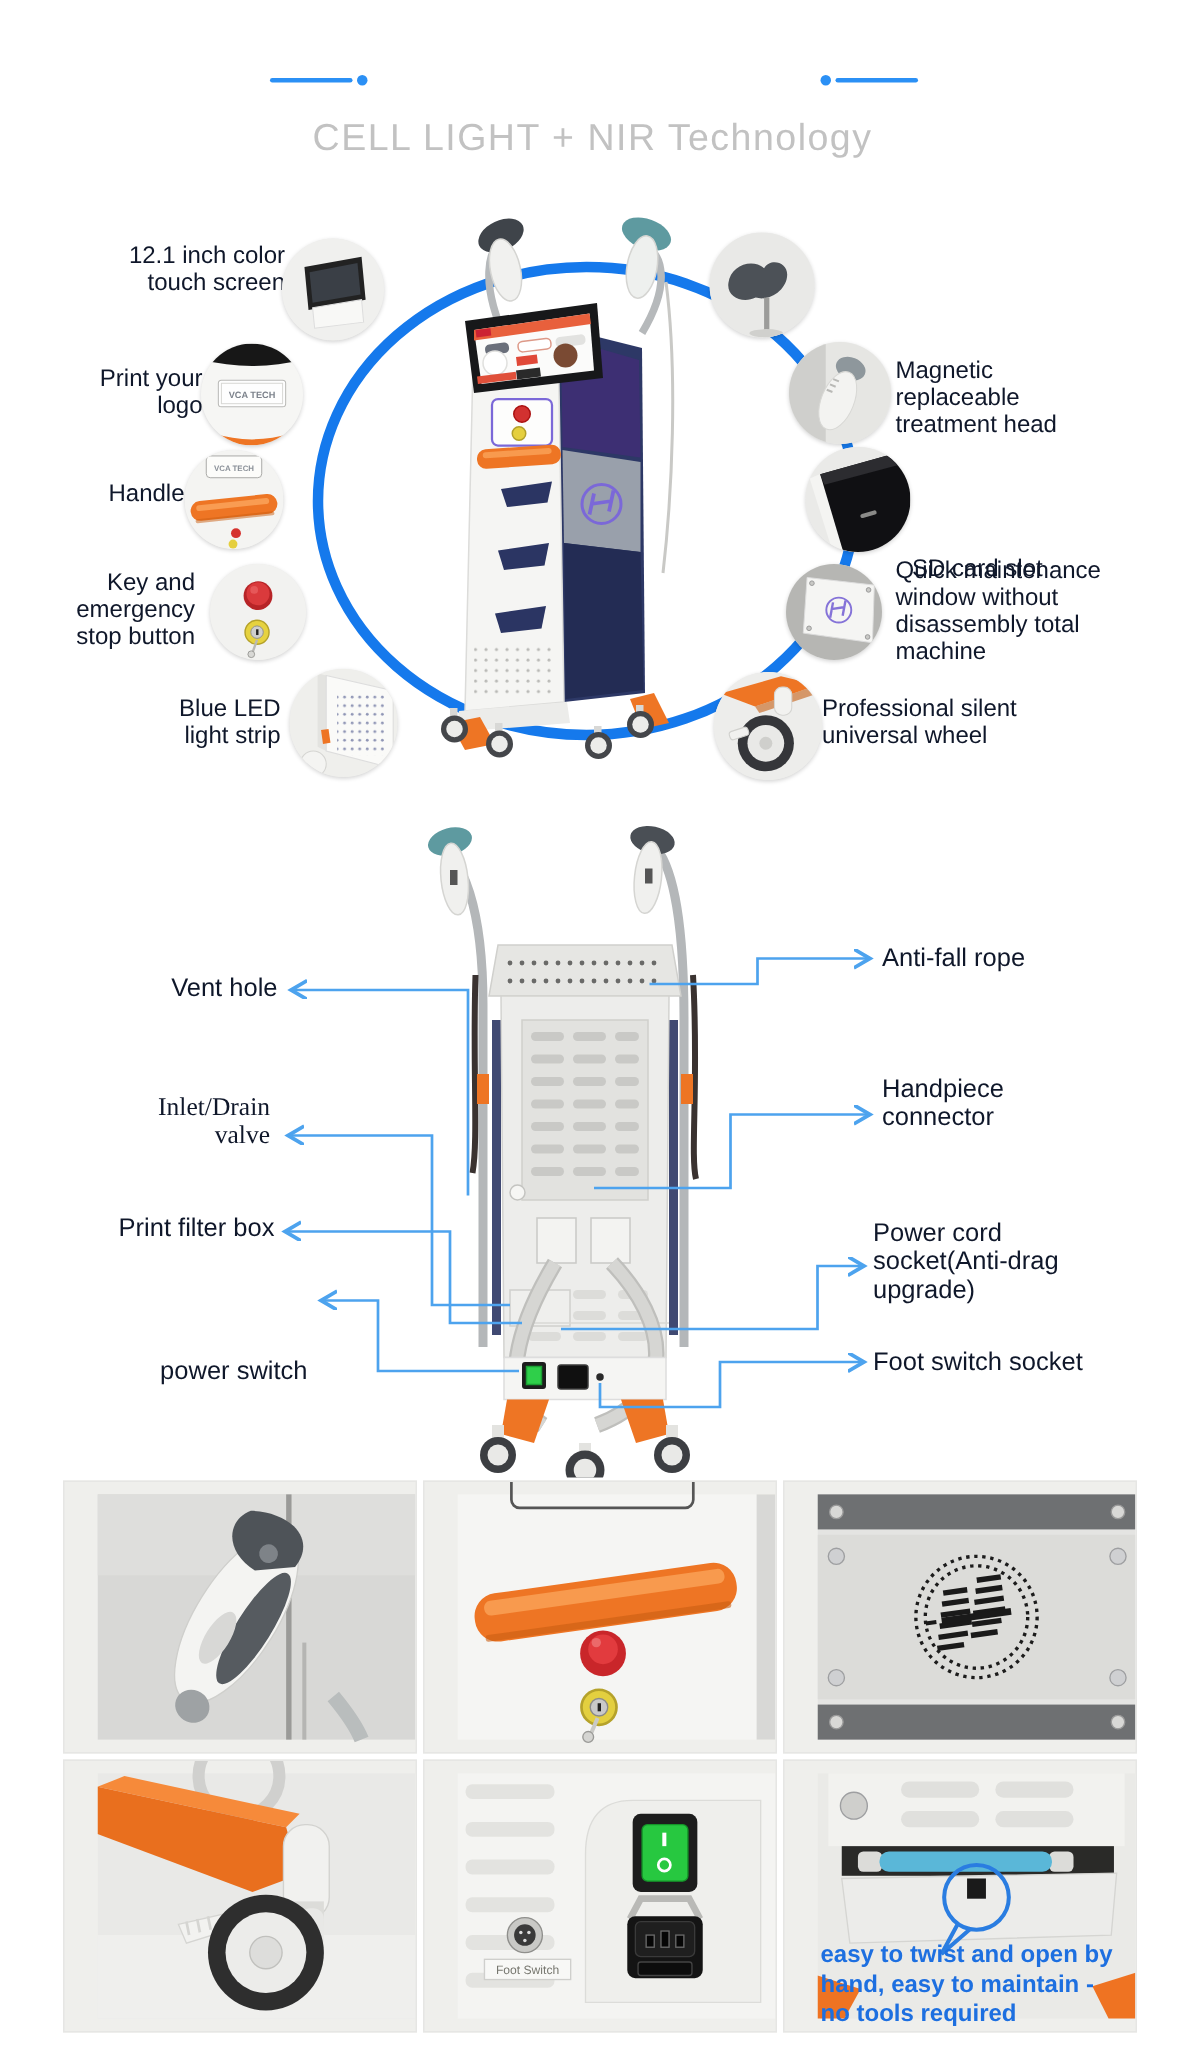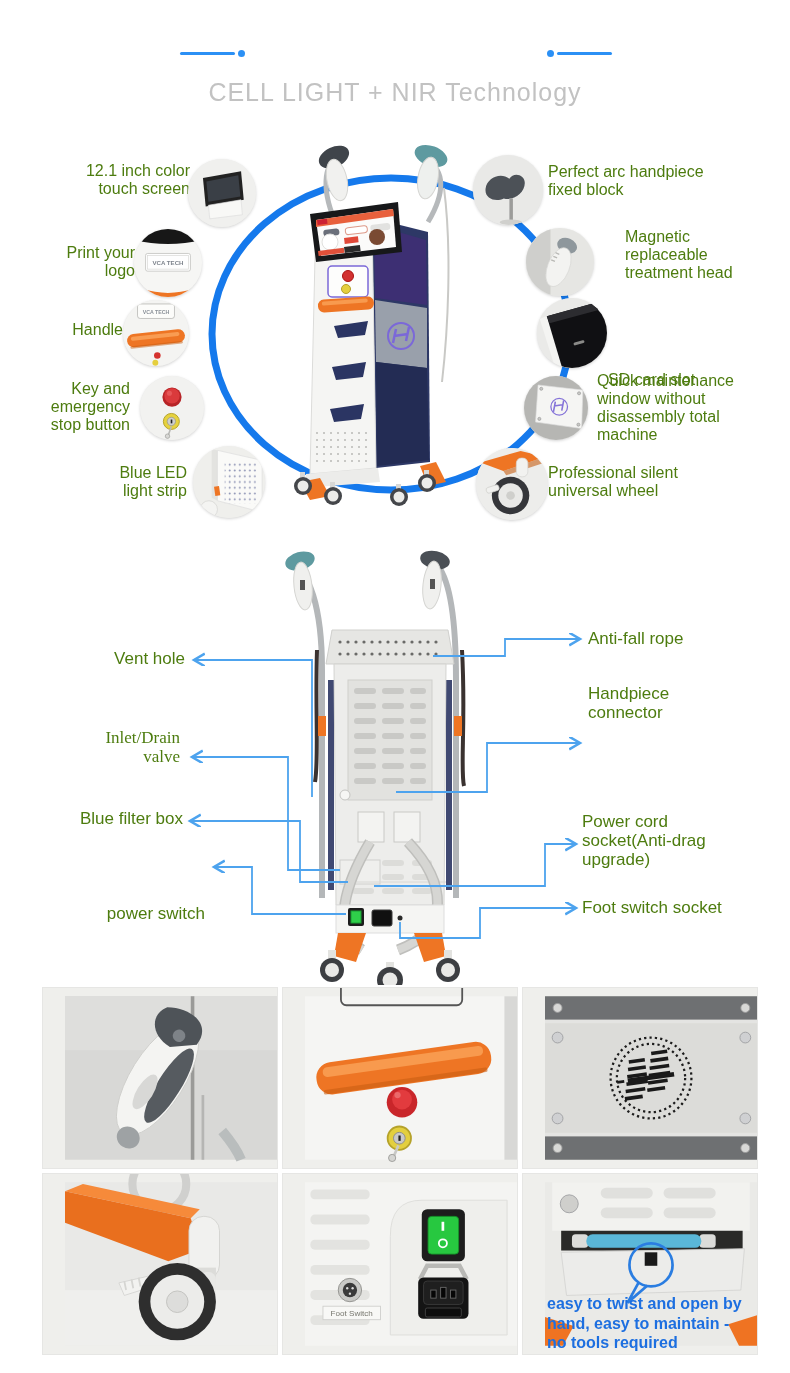--- a/index.html
+++ b/index.html
@@ -6,21 +6,21 @@
   .page{position:relative;width:790px;height:1373px;background:#ffffff;overflow:hidden;
         font-family:"Liberation Sans",sans-serif;color:#1c1c1c;}
   
   .title{position:absolute;top:26px;left:0;right:0;text-align:center;
          font-size:42px;font-weight:bold;letter-spacing:-1px;color:#0d0d0d;}
   .subtitle{position:absolute;top:78px;left:0;right:0;text-align:center;
             font-size:25px;letter-spacing:1px;color:#c2c2c2;}
   .tline{position:absolute;top:52px;height:3px;background:#2b90f5;border-radius:2px;}
   .tdot{position:absolute;top:50px;width:7px;height:7px;border-radius:50%;background:#2b90f5;}
   
-  .callout{position:absolute;font-size:16px;line-height:1.13;color:#4d7c0f;font-weight:500;}
+  .callout{position:absolute;font-size:16px;line-height:1.13;color:#0f172a;font-weight:500;}
   .ra{text-align:right;}
   .bk{font-size:17px;}
   
   .circle{position:absolute;border-radius:50%;overflow:hidden;background:#ededeb;
           box-shadow:0 1px 3px rgba(0,0,0,.18);}
   .circle svg{display:block;width:100%;height:100%;}
   
   .gallery{position:absolute;left:42px;top:987px;width:716px;height:368px;
            display:grid;grid-template-columns:repeat(3,236px);grid-template-rows:182px 182px;gap:4px;}
   .cell{position:relative;border:1px solid #e6e6e4;box-sizing:border-box;overflow:hidden;background:#efefec;padding-left:22px;}
@@ -122,22 +122,21 @@
         <circle cx="2" cy="2" r="1" fill="#b9b9b6"></circle>
       </pattern>
     </defs>
   </svg>
 
   <div class="callout ra" style="left:60px;top:162px;width:130px;">12.1 inch color touch screen</div>
   <div class="callout ra" style="left:45px;top:244px;width:90px;">Print your logo</div>
   <div class="callout ra" style="left:45px;top:321px;width:78px;">Handle</div>
   <div class="callout ra" style="left:28px;top:380px;width:102px;">Key and emergency stop button</div>
   <div class="callout ra" style="left:95px;top:464px;width:92px;text-align:right;">Blue LED light strip</div>
-  <div class="callout" style="left:548px;top:163px;width:182px;">Perfect arc handpiece fixed block</div>
-  <div class="callout" style="left:597px;top:228px;width:130px;margin-left:28px;">Magnetic replaceable treatment head</div>
+  <div class="callout" style="left:597px;top:239px;width:130px;">Magnetic replaceable treatment head</div>
   <div class="callout" style="left:608px;top:323px;width:110px;margin-top:48px;">SD card slot</div>
   <div class="callout" style="left:597px;top:372px;width:164px;">Quick maintenance window without disassembly total machine</div>
   <div class="callout" style="left:548px;top:464px;width:152px;">Professional silent universal wheel</div>
 
   <div class="circle" style="left:188px;top:159px;width:68px;height:68px;">
     <svg viewBox="0 0 100 100">
         <rect width="100" height="100" fill="#f0f0ee"></rect>
       <polygon points="22,28 78,18 82,60 26,70" fill="#222"></polygon>
       <polygon points="27,33 74,24 77,55 30,63" fill="#3a3f46"></polygon>
       <polygon points="30,68 78,60 80,82 32,88" fill="#f8f8f6" stroke="#ddd"></polygon>
@@ -381,24 +380,24 @@
       <polyline points="346,384 252,384 252,337 214,337" marker-end="url(#ah)"></polyline>
       <polyline points="433,126 505,126 505,109 580,109" marker-end="url(#ah)"></polyline>
       <polyline points="396,262 487,262 487,213 580,213" marker-end="url(#ah)"></polyline>
       <polyline points="374,356 545,356 545,314 576,314" marker-end="url(#ah)"></polyline>
       <polyline points="400,392 400,408 480,408 480,378 576,378" marker-end="url(#ah)"></polyline>
     </g>
   </svg>
 
   <div class="callout bk ra" style="left:85px;top:649px;width:100px;">Vent hole</div>
   <div class="callout bk ra" style="left:80px;top:728px;width:100px;font-family:Liberation Serif, serif;">Inlet/Drain valve</div>
-  <div class="callout bk ra" style="left:38px;top:809px;width:145px;">Blue filter box</div>
+  <div class="callout bk ra" style="left:38px;top:809px;width:145px;">Print filter box</div>
   <div class="callout bk ra" style="left:75px;top:904px;width:130px;">power switch</div>
   <div class="callout bk" style="left:588px;top:629px;width:130px;">Anti-fall rope</div>
-  <div class="callout bk" style="left:588px;top:684px;width:110px;">Handpiece connector</div>
+  <div class="callout bk" style="left:588px;top:716px;width:110px;">Handpiece connector</div>
   <div class="callout bk" style="left:582px;top:812px;width:138px;">Power cord socket(Anti-drag upgrade)</div>
   <div class="callout bk" style="left:582px;top:898px;width:168px;">Foot switch socket</div>
 
   <div class="gallery">
 
     <div class="cell">
       <svg viewBox="0 0 236 182">
         <rect width="236" height="182" fill="#d8d8d6"></rect>
           <rect width="236" height="60" fill="#dededc"></rect>
         <rect x="140" y="0" width="4" height="182" fill="#9a9a98"></rect>

